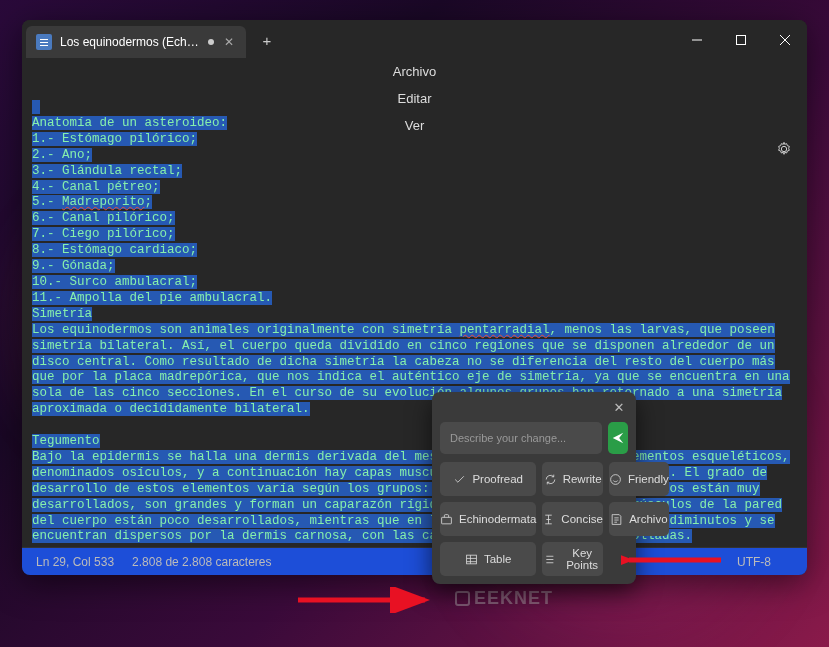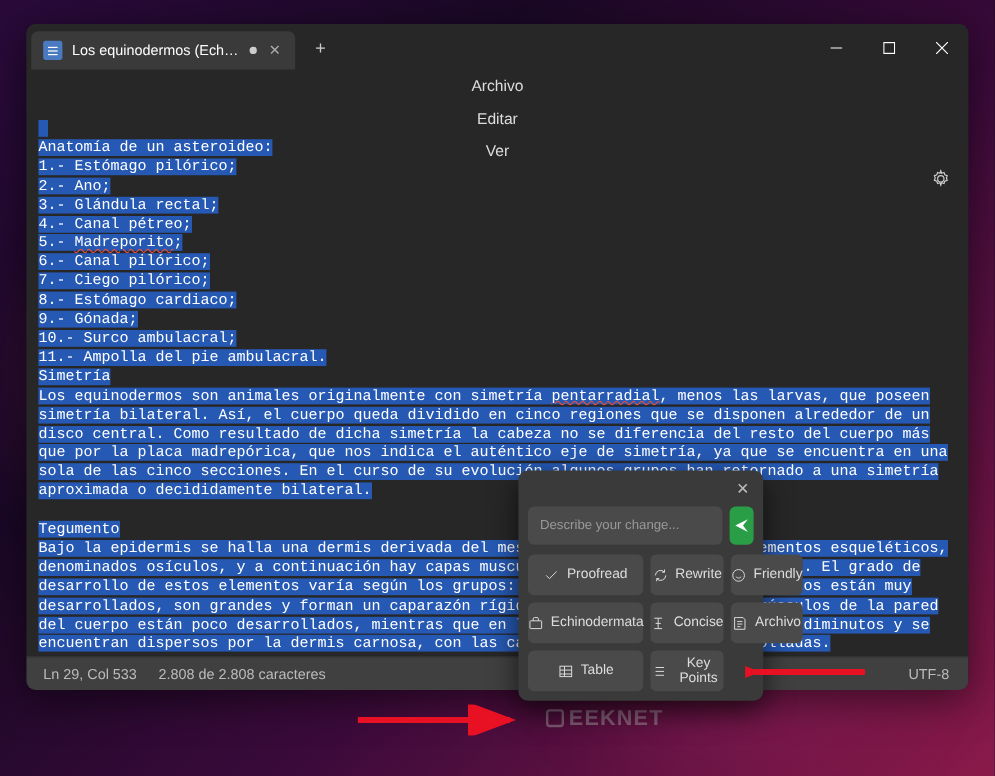--- a/index.html
+++ b/index.html
@@ -19,24 +19,24 @@
 .tab-close { width:14px; height:14px; display:flex; align-items:center; justify-content:center; font-size:12px; color:#aaa; cursor:pointer; }
 .newtab { width:30px; height:30px; display:flex; margin-left:6px; align-items:center; justify-content:center; color:#ccc; font-size:15px; cursor:pointer; }
 .win-controls { margin-left:auto; display:flex; }
 .win-btn { width:44px; height:40px; display:flex; align-items:center; justify-content:center; color:#fff; cursor:pointer; font-size:12px; }
 
 .menubar { height:34px; display:flex; align-items:center; padding:0 8px; background:#272727; gap:4px;flex-direction:column; }
 .menu-item { padding:4px 10px; font-size:13px; color:#ddd; cursor:pointer; border-radius:4px; }
 .settings-btn { margin-left:auto; width:30px; height:30px; display:flex; align-items:center; justify-content:center; color:#ccc; cursor:pointer; border-radius:4px; }
 
 .editor { flex:1; overflow:hidden; padding:6px 10px 6px 10px; font-family:"Consolas","Courier New",monospace; font-size:12.5px; line-height:15.9px; color:#ccc; position:relative; }
-.hl { background:#2659b3; color:#ffffff; }
+.hl { background:#2659b3; color:#86efac; }
 .wavy { text-decoration:underline wavy #e74c3c; text-decoration-thickness:1px; }
 
-.statusbar { height:28px; display:flex; align-items:center; padding:0 16px 0 14px; font-size:12px; color:#bbb; gap:18px; background:#404040; border-top:1px solid #333; }
+.statusbar { height:28px; display:flex; align-items:center; padding:0 36px 0 14px; font-size:12px; color:#bbb; gap:18px; background:#1d4ed8; border-top:1px solid #333; }
 .statusbar .spacer { flex:1; }
 
 .ai-popup { position:absolute; top:392px; left:432px; width:204px; background:#3a3a3a; border-radius:8px; box-shadow:0 8px 24px rgba(0,0,0,0.6); padding:8px; z-index:10; }
 .ai-close { position:absolute; top:6px; right:8px; width:18px; height:18px; display:flex; align-items:center; justify-content:center; color:#bbb; cursor:pointer; font-size:13px; }
 .ai-input-row { display:flex; gap:6px; margin-bottom:8px; margin-top:22px; }
 .ai-input { flex:1; height:32px; background:#4a4a4a; border:none; border-radius:5px; padding:0 10px; color:#fff; font-size:11px; outline:none; }
 .ai-input::placeholder { color:#999; }
 .ai-send { width:32px; height:32px; background:#2a9d47; border:none; border-radius:5px; display:flex; align-items:center; justify-content:center; cursor:pointer; }
 .ai-send svg { width:14px; height:14px; fill:#fff; }
 .ai-grid { display:grid; grid-template-columns:1fr 1fr 1fr; gap:6px; }

